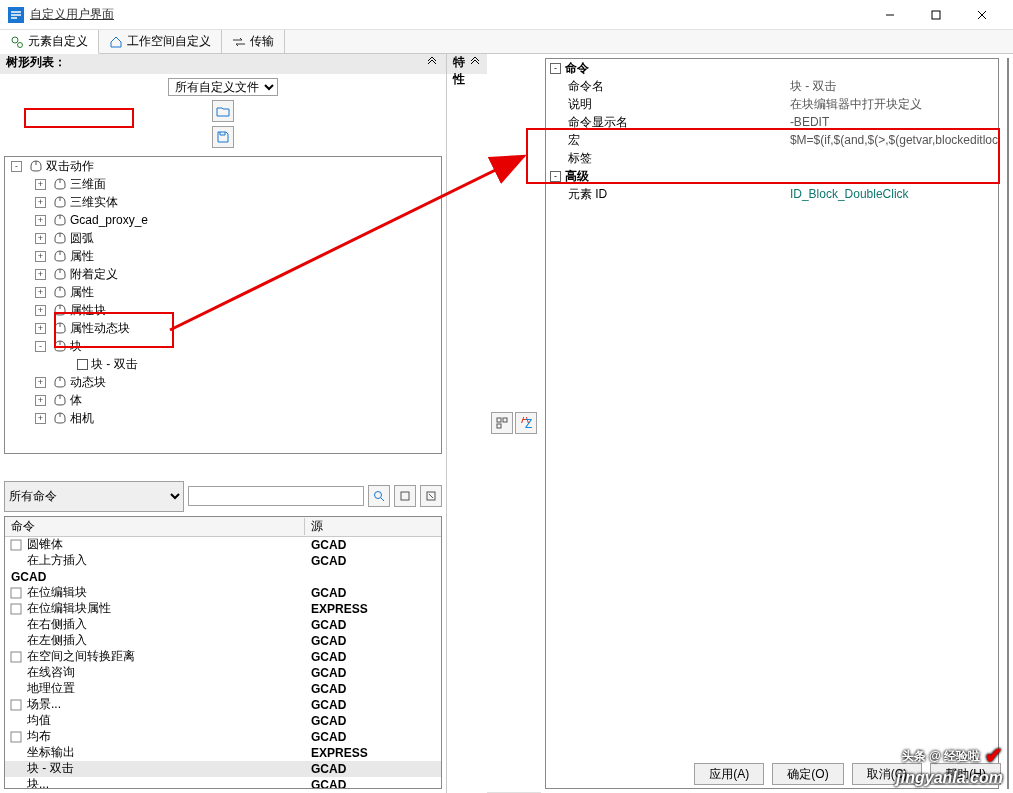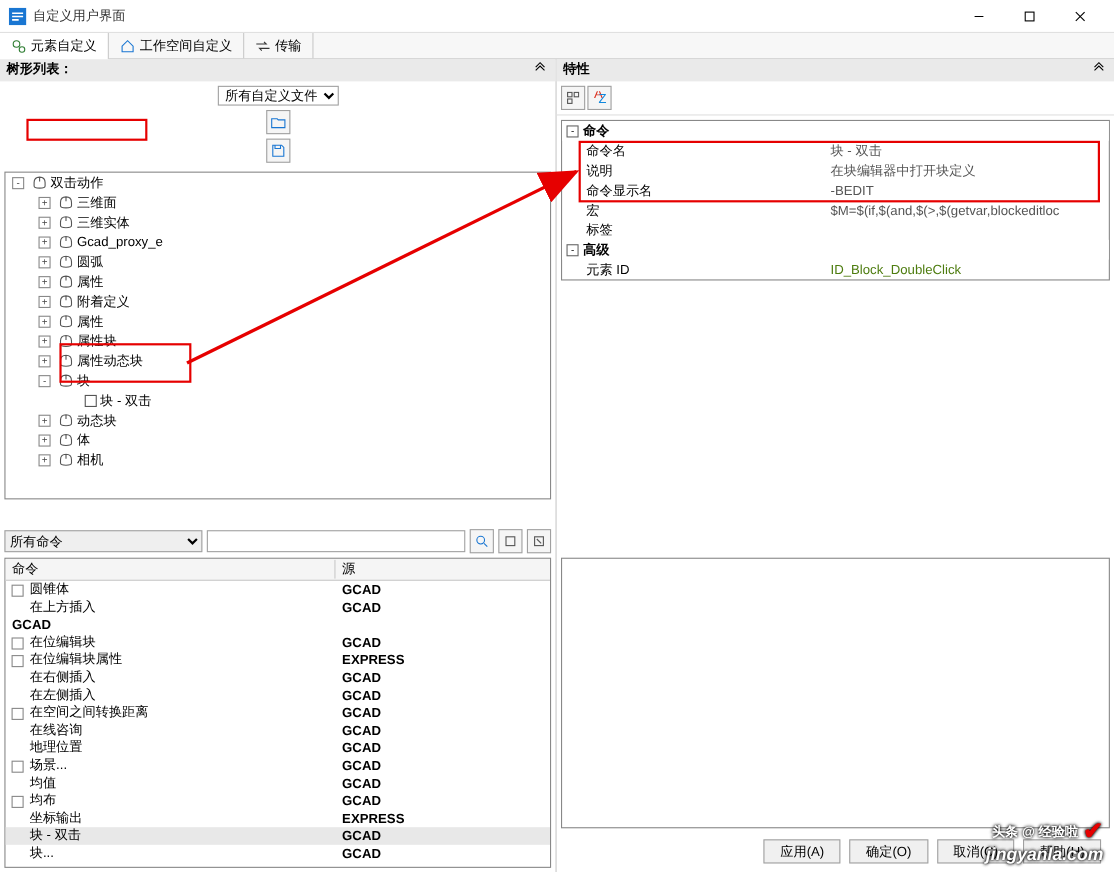--- a/index.html
+++ b/index.html
@@ -1,30 +1,30 @@
 <!DOCTYPE html>
 <html><head>
 <meta charset="utf-8">
 <style>
 * { box-sizing: border-box; margin: 0; padding: 0; font-family: "Microsoft YaHei", "SimSun", Arial, sans-serif; font-size: 12px; }
 body { background: #fff; width: 1013px; height: 793px; overflow: hidden; position: relative; }
 
 .titlebar { height: 30px; display: flex; align-items: center; padding: 0 8px; border-bottom: 1px solid #e0e0e0; }
 .titlebar .app-icon { width: 16px; height: 16px; margin-right: 6px; }
-.titlebar .title { flex: 1; color: #333; }
+.titlebar .title { flex: 1; color: #333; text-decoration: underline; }
 .titlebar .winbtn { width: 46px; height: 30px; display: flex; align-items: center; justify-content: center; color: #333; cursor: pointer; }
 
 .tabstrip { height: 24px; display: flex; align-items: stretch; border-bottom: 1px solid #c9c9c9; background: #f7f7f7; }
 .tab { display: flex; align-items: center; padding: 0 10px; gap: 4px; border-right: 1px solid #c9c9c9; cursor: pointer; }
 .tab.active { background: #fff; border-bottom: 1px solid #fff; margin-bottom: -1px; }
 .tab-icon { width: 14px; height: 14px; flex: none; }
 
 .main { display: flex; height: calc(793px - 30px - 24px); }
 .left-col { width: 506px; display: flex; flex-direction: column; border-right: 1px solid #c9c9c9; }
-.right-col { flex: 1; display: flex; flex-direction: column; }
+.right-col { flex: 1; display: flex; flex-direction: row; }
 
 .panel-header { background: #eaeaea; height: 20px; display: flex; align-items: flex-start; padding: 0 6px; font-weight: bold; }
 .panel-header .collapse { margin-left: auto; width: 16px; height: 16px; display: flex; align-items: center; justify-content: center; cursor: pointer; }
 
 .filter-row { display: flex; align-items: center; padding: 4px; gap: 4px; flex-direction: column; }
 .filter-row select { flex: 1; height: 20px; border: 1px solid #a0a0a0; background: #fff; padding: 0 2px; }
 .iconbtn { width: 22px; height: 22px; border: 1px solid #a0a0a0; background: #f5f5f5; display: flex; align-items: center; justify-content: center; cursor: pointer; }
 
 .tree-wrap { flex: 1; min-height: 0; padding: 4px; }
 .tree { border: 1px solid #888; height: 298px; overflow: auto; background: #fff; position: relative; }
@@ -32,42 +32,42 @@
 .tree-node .toggle { width: 11px; height: 11px; border: 1px solid #888; display: flex; align-items: center; justify-content: center; font-size: 9px; line-height: 1; margin-right: 4px; cursor: pointer; color: #444; }
 .tree-node .toggle.none { border: none; }
 .tree-node .mouse { width: 14px; height: 12px; margin: 0 3px; }
 .tree-node .sq { width: 11px; height: 11px; border: 1px solid #555; margin: 0 3px; background: #fff; }
 .tree-node.lvl1 { padding-left: 6px; }
 .tree-node.lvl2 { padding-left: 30px; }
 .tree-node.lvl3 { padding-left: 54px; }
 
 .cmd-panel { display: flex; flex-direction: column; flex: 1; min-height: 0; }
 .cmd-toolbar { display: flex; align-items: center; padding: 4px; gap: 4px; }
-.cmd-toolbar select { width: 180px; height: 20px; border: 1px solid #a0a0a0; }
+.cmd-toolbar select { width: 180px; height: 31px; border: 1px solid #a0a0a0; }
 .cmd-toolbar input { flex: 1; height: 20px; border: 1px solid #a0a0a0; padding: 0 4px; }
 .cmd-grid-wrap { flex: 1; min-height: 0; padding: 0 4px 4px; }
 .cmd-grid { border: 1px solid #888; height: 100%; overflow: auto; }
 .cmd-head { display: flex; background: #f5f5f5; border-bottom: 1px solid #c9c9c9; height: 20px; align-items: center; position: sticky; top: 0; }
 .cmd-head .c1 { width: 300px; padding-left: 6px; border-right: 1px solid #c9c9c9; }
 .cmd-head .c2 { flex: 1; padding-left: 6px; }
 .cmd-row { display: flex; height: 16px; align-items: center; }
 .cmd-row.sel { background: #e8e8e8; }
-.cmd-row .c1 { width: 300px; padding-left: 4px; display: flex; align-items: flex-end; gap: 4px; }
+.cmd-row .c1 { width: 300px; padding-left: 4px; display: flex; align-items: center; gap: 4px; }
 .cmd-row .c2 { flex: 1; padding-left: 6px; font-weight: bold; }
 .cmd-row .ico { width: 14px; height: 14px; flex: none; }
 
 .prop-toolbar { display: flex; align-items: center; padding: 4px; gap: 2px; border-bottom: 1px solid #e0e0e0; }
 .prop-grid { border: 1px solid #888; margin: 4px; }
 .pg-section { display: flex; align-items: center; height: 18px; background: #fff; }
 .pg-section .sq { width: 11px; height: 11px; border: 1px solid #666; display: flex; align-items: center; justify-content: center; font-size: 9px; margin: 0 4px; cursor: pointer; }
 .pg-section .lbl { font-weight: bold; }
 .pg-row { display: flex; height: 18px; align-items: center; }
 .pg-row .k { width: 240px; padding-left: 22px; }
 .pg-row .v { flex: 1; padding-left: 4px; color: #555; overflow: hidden; white-space: nowrap; }
-.pg-row.dim .v { color: #4d7c0f; }
+.pg-row.dim .v { color: #0f766e; }
 
 .hint-box { margin: 4px; border: 1px solid #888; flex: 1; min-height: 60px; }
 
 .footer { position: absolute; bottom: 8px; right: 12px; display: flex; gap: 8px; }
 .footer button { height: 22px; padding: 0 14px; border: 1px solid #a0a0a0; background: #f0f0f0; cursor: pointer; }
 
 .redbox { position: absolute; border: 2px solid #e60000; pointer-events: none; }
 .arrow-layer { position: absolute; top: 0; left: 0; pointer-events: none; }
 
 .watermark { position: absolute; right: 10px; bottom: 6px; text-align: right; color: #fff; text-shadow: 0 0 3px #000, 0 0 3px #000; font-weight: bold; }

